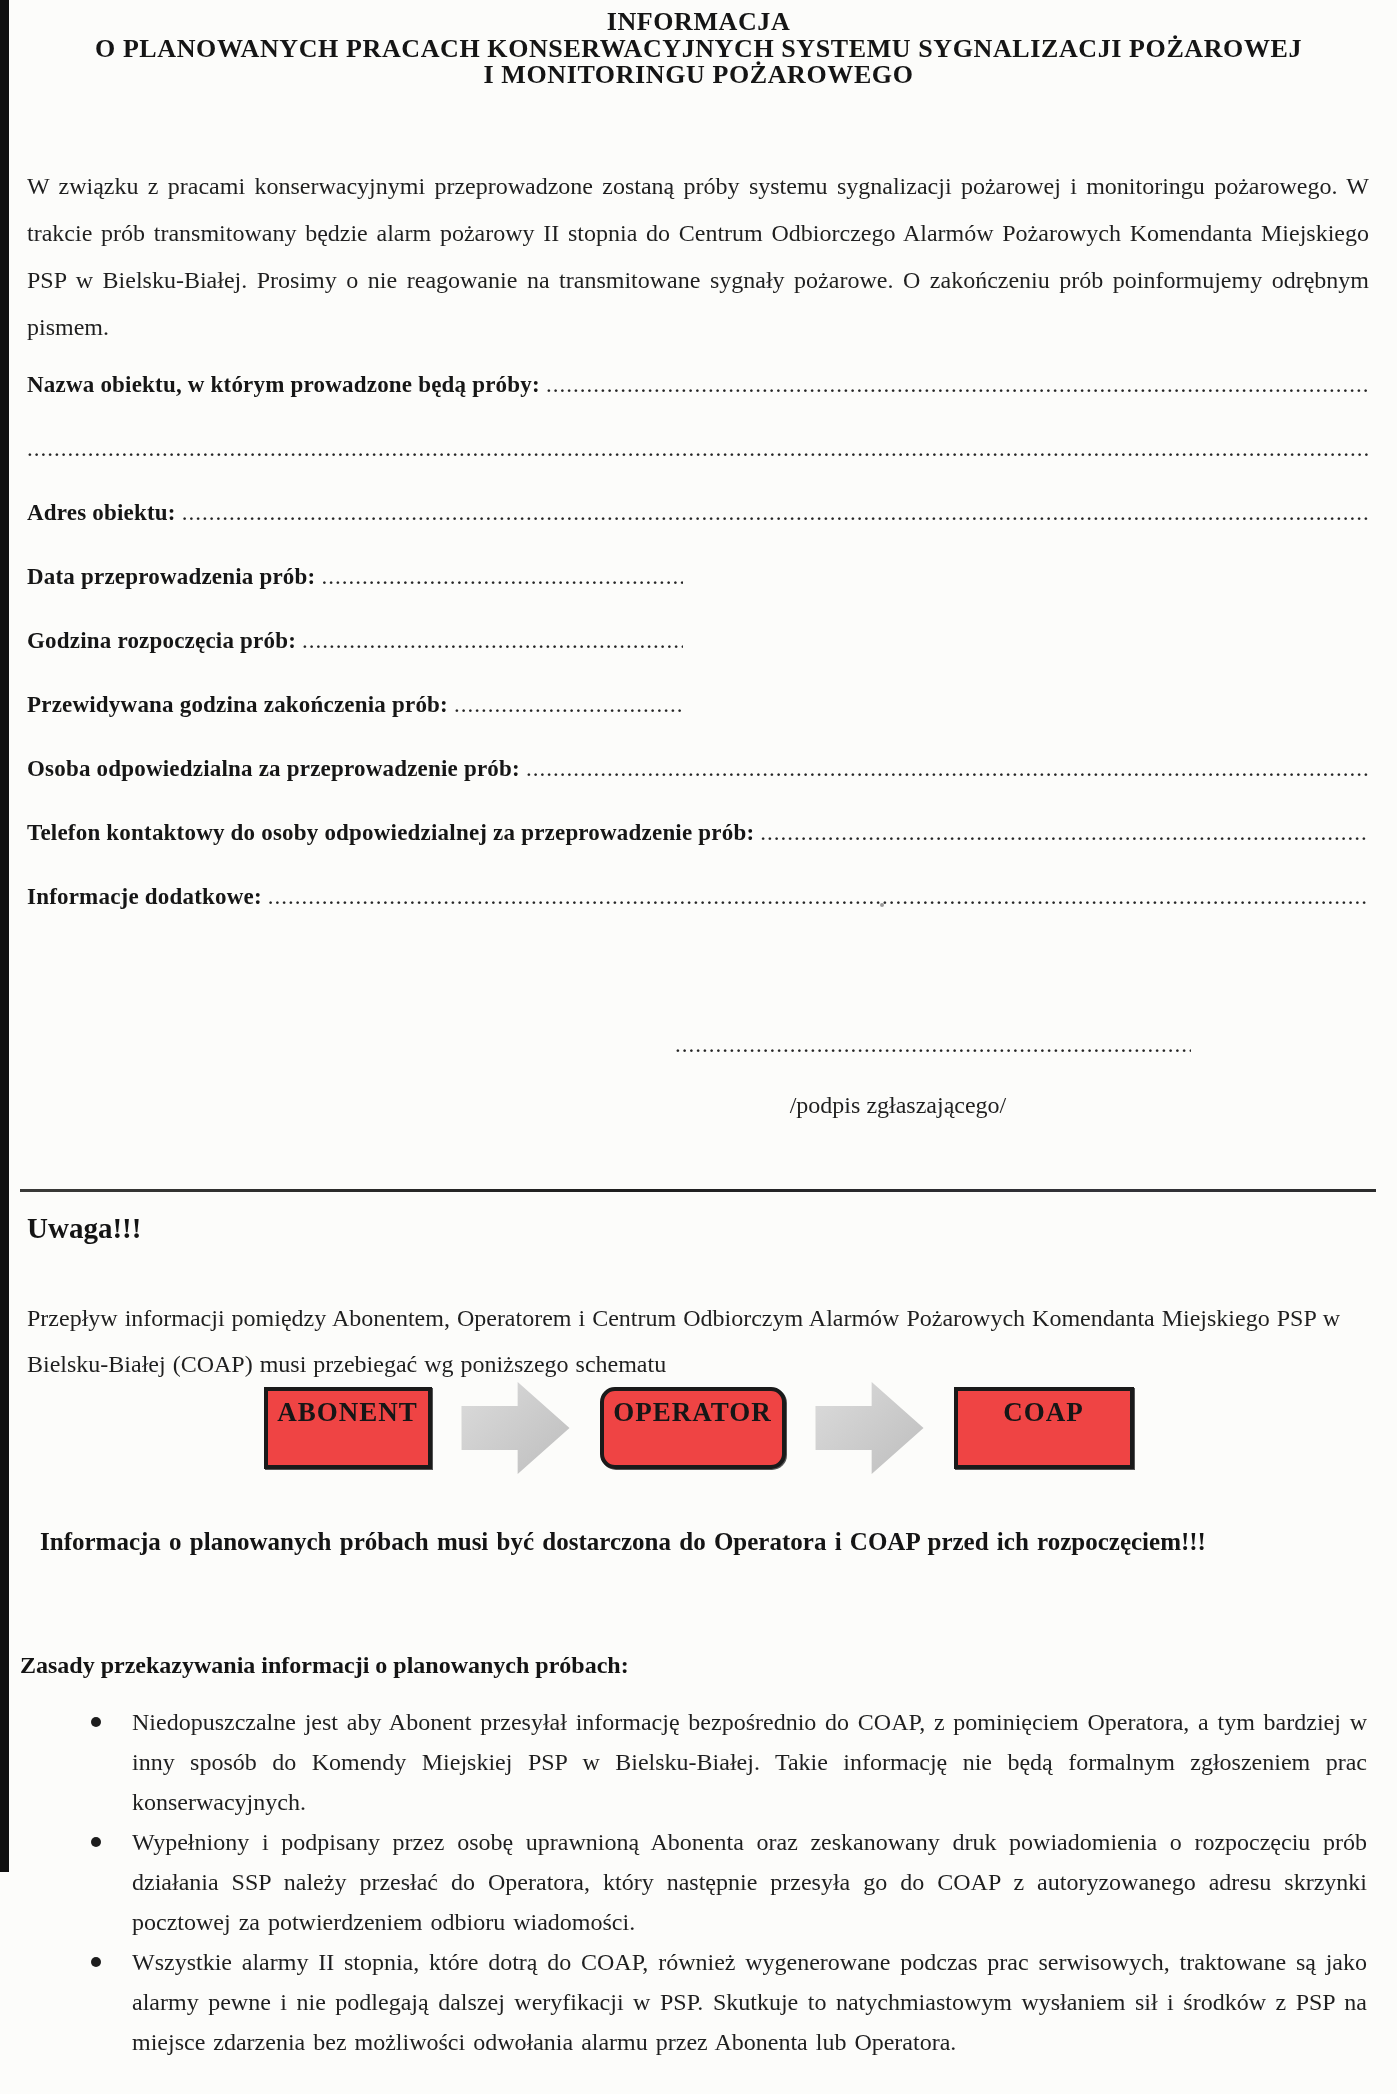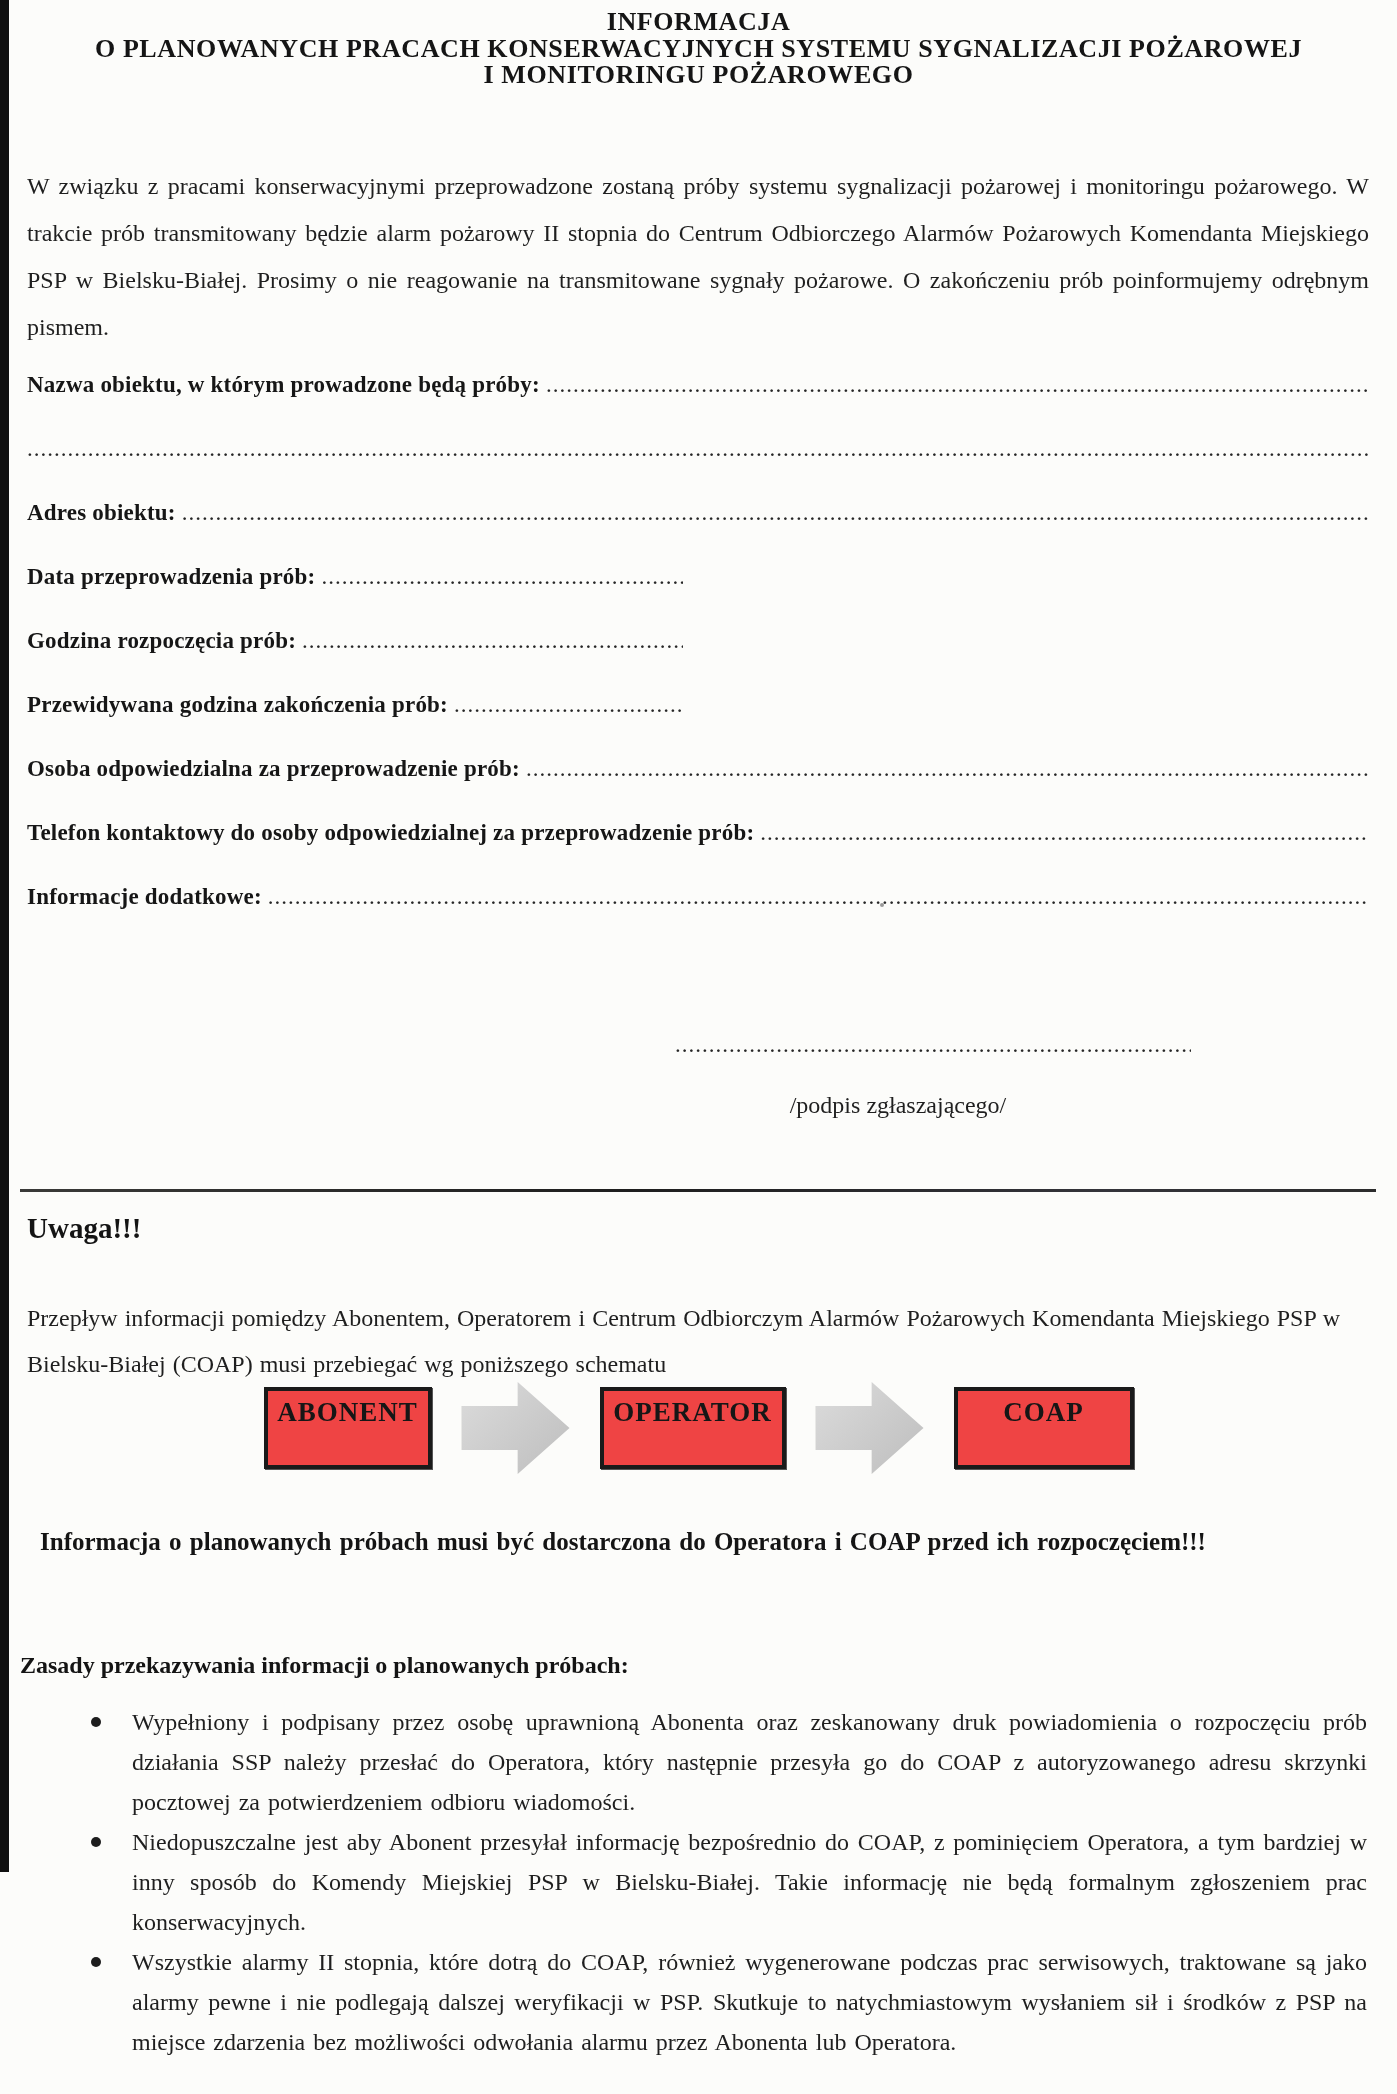--- a/index.html
+++ b/index.html
@@ -49,21 +49,21 @@
 
   
   .diagram{position:absolute;top:1372px;left:0;width:1397px;height:112px;
            display:flex;justify-content:center;align-items:center;}
   .node-box{height:72px;border:4px solid #1a1a1a;background:#ef4444;
             box-sizing:content-box;text-align:center;
             font-weight:bold;font-size:27px;letter-spacing:1px;color:#161616;
             padding-top:2px;box-shadow:1px 1px 0 #555;}
   .node-box .node-label{display:block;margin-top:4px;}
   .nb-1{width:160px;}
-  .nb-2{width:178px;}
+  .nb-2{width:178px;border-radius:15px;}
   .nb-3{width:172px;}
   .flow-arrow{width:108px;height:96px;margin:0 30px;
               background:linear-gradient(135deg,#dcdcdc,#bdbdbd);
               clip-path:polygon(0% 27%,52% 27%,52% 2%,100% 50%,52% 98%,52% 73%,0% 73%);
               filter:drop-shadow(0 1px 1px #8a8a8a);}
 
   
   .flow-note{position:absolute;top:1528px;left:40px;width:1317px;
              font-weight:bold;font-size:25px;color:#141414;word-spacing:2px;}
 
@@ -152,25 +152,25 @@
     </div>
   </div>
 
   <div class="flow-note">Informacja o planowanych próbach musi być dostarczona do Operatora i COAP przed ich rozpoczęciem!!!</div>
 
   <div class="rules-heading">Zasady przekazywania informacji o planowanych próbach:</div>
 
   <div class="rules">
     <div class="rule">
       <span class="bullet-dot"></span>
-      <span>Wypełniony i podpisany przez osobę uprawnioną Abonenta oraz zeskanowany druk powiadomienia o rozpoczęciu prób działania SSP należy przesłać do Operatora, który następnie przesyła go do COAP z autoryzowanego adresu skrzynki pocztowej za potwierdzeniem odbioru wiadomości.</span>
+      <span>Niedopuszczalne jest aby Abonent przesyłał informację bezpośrednio do COAP, z pominięciem Operatora, a tym bardziej w inny sposób do Komendy Miejskiej PSP w Bielsku-Białej. Takie informację nie będą formalnym zgłoszeniem prac konserwacyjnych.</span>
     </div>
     <div class="rule">
       <span class="bullet-dot"></span>
-      <span>Niedopuszczalne jest aby Abonent przesyłał informację bezpośrednio do COAP, z pominięciem Operatora, a tym bardziej w inny sposób do Komendy Miejskiej PSP w Bielsku-Białej. Takie informację nie będą formalnym zgłoszeniem prac konserwacyjnych.</span>
+      <span>Wypełniony i podpisany przez osobę uprawnioną Abonenta oraz zeskanowany druk powiadomienia o rozpoczęciu prób działania SSP należy przesłać do Operatora, który następnie przesyła go do COAP z autoryzowanego adresu skrzynki pocztowej za potwierdzeniem odbioru wiadomości.</span>
     </div>
     <div class="rule">
       <span class="bullet-dot"></span>
       <span>Wszystkie alarmy II stopnia, które dotrą do COAP, również wygenerowane podczas prac serwisowych, traktowane są jako alarmy pewne i nie podlegają dalszej weryfikacji w PSP. Skutkuje to natychmiastowym wysłaniem sił i środków z PSP na miejsce zdarzenia bez możliwości odwołania alarmu przez Abonenta lub Operatora.</span>
     </div>
   </div>
 
 </div>
 
 </body></html>

